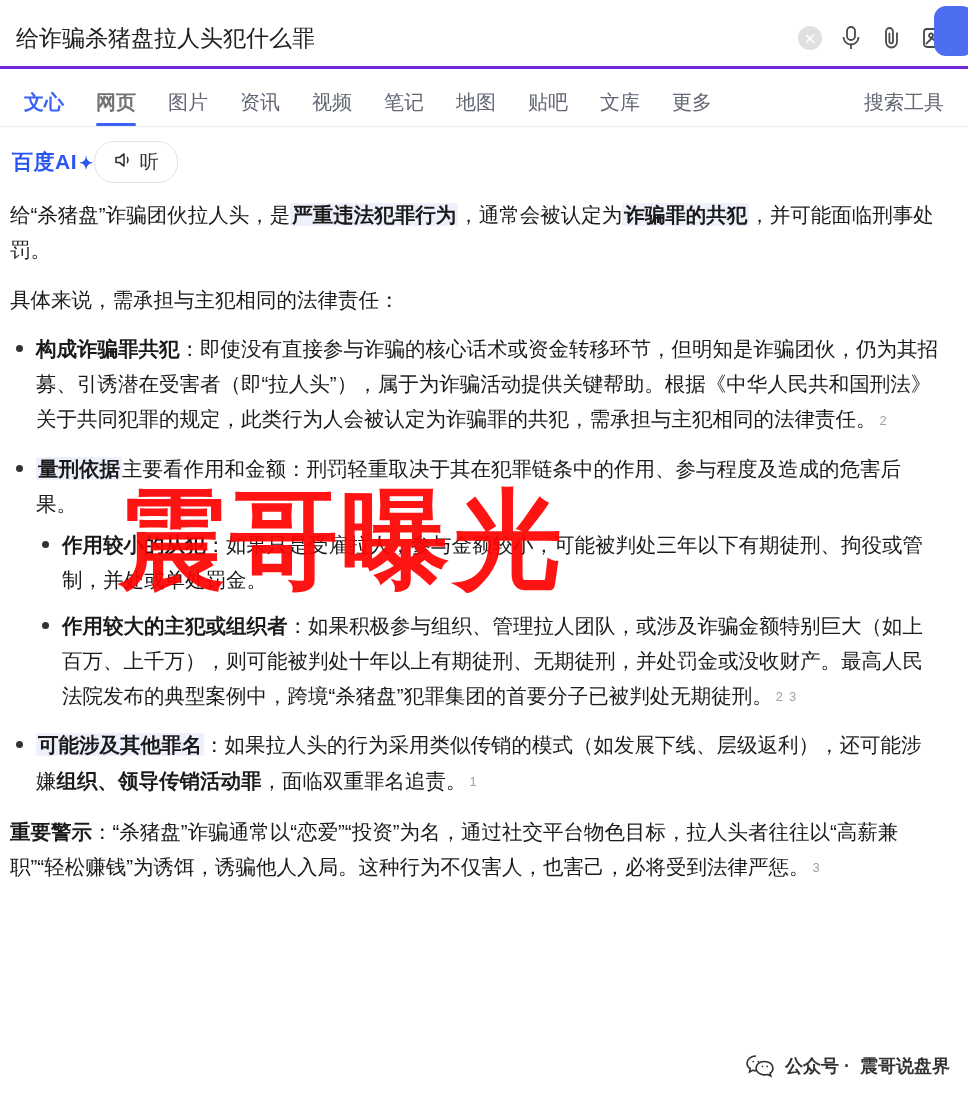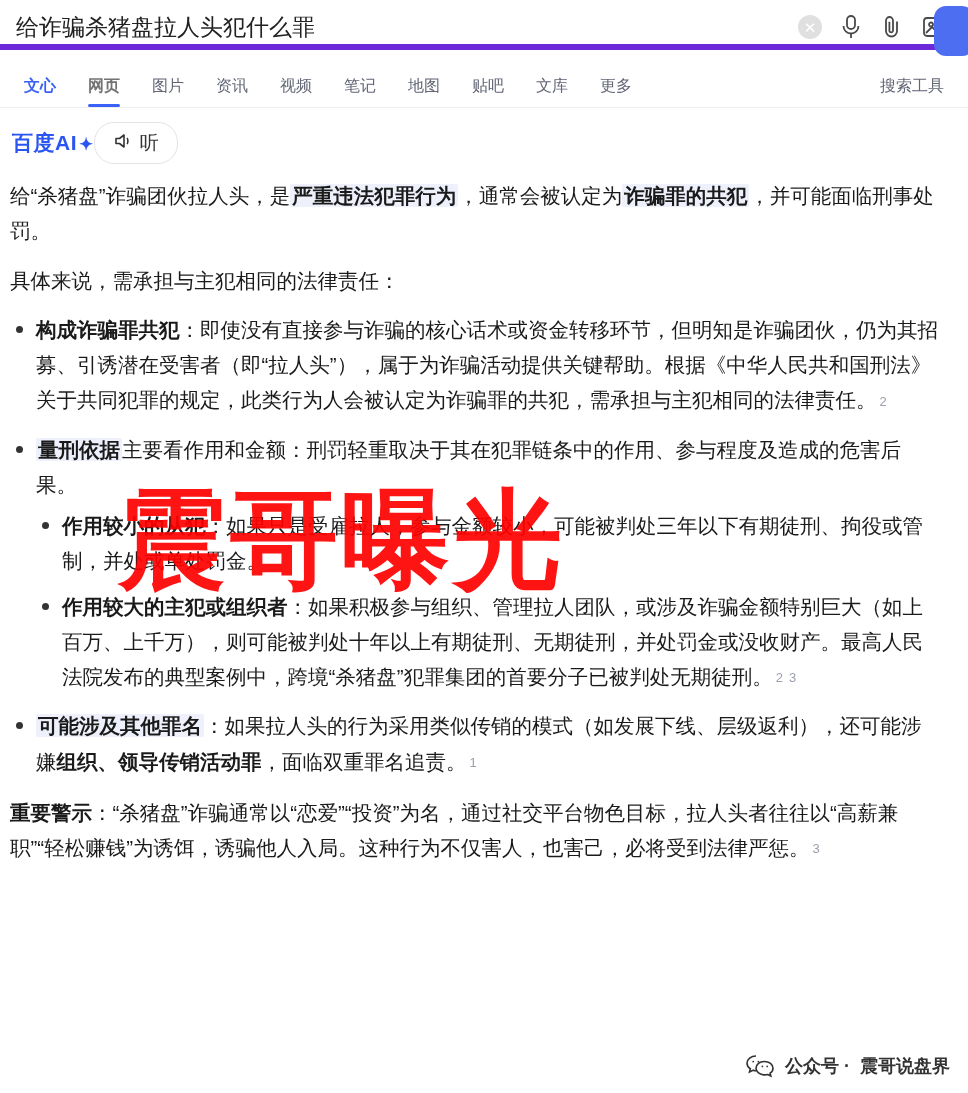--- a/index.html
+++ b/index.html
@@ -10,25 +10,25 @@
     background: #ffffff;
     font-family: "Liberation Sans", sans-serif;
     color: #222;
     position: relative;
     overflow: hidden;
   }
 
   
   .searchbar {
     position: relative;
-    height: 50px;
+    height: 69px;
     display: flex;
     align-items: center;
     padding: 10px 14px 0 10px;
-    border-bottom: 6px solid #6d28d9;
+    border-bottom: 3px solid #6d28d9;
   }
   .search-input {
     flex: 1;
     border: none;
     outline: none;
     font-size: 23px;
     font-family: "Liberation Sans", sans-serif;
     color: #222;
     background: transparent;
     padding: 0 6px;
@@ -55,21 +55,21 @@
   
   .tabs {
     display: flex;
     align-items: flex-end;
     height: 58px;
     padding: 0 8px;
     border-bottom: 1px solid #eee;
     gap: 0;
   }
   .tab {
-    font-size: 16px;
+    font-size: 20px;
     color: #626675;
     padding: 0 16px 10px 16px;
     position: relative;
     white-space: nowrap;
   }
   .tab.wenxin { color: #3b62f6; font-weight: bold; }
   .tab.active { color: #737373; font-weight: bold; }
   .tab.active::after {
     content: "";
     position: absolute;

